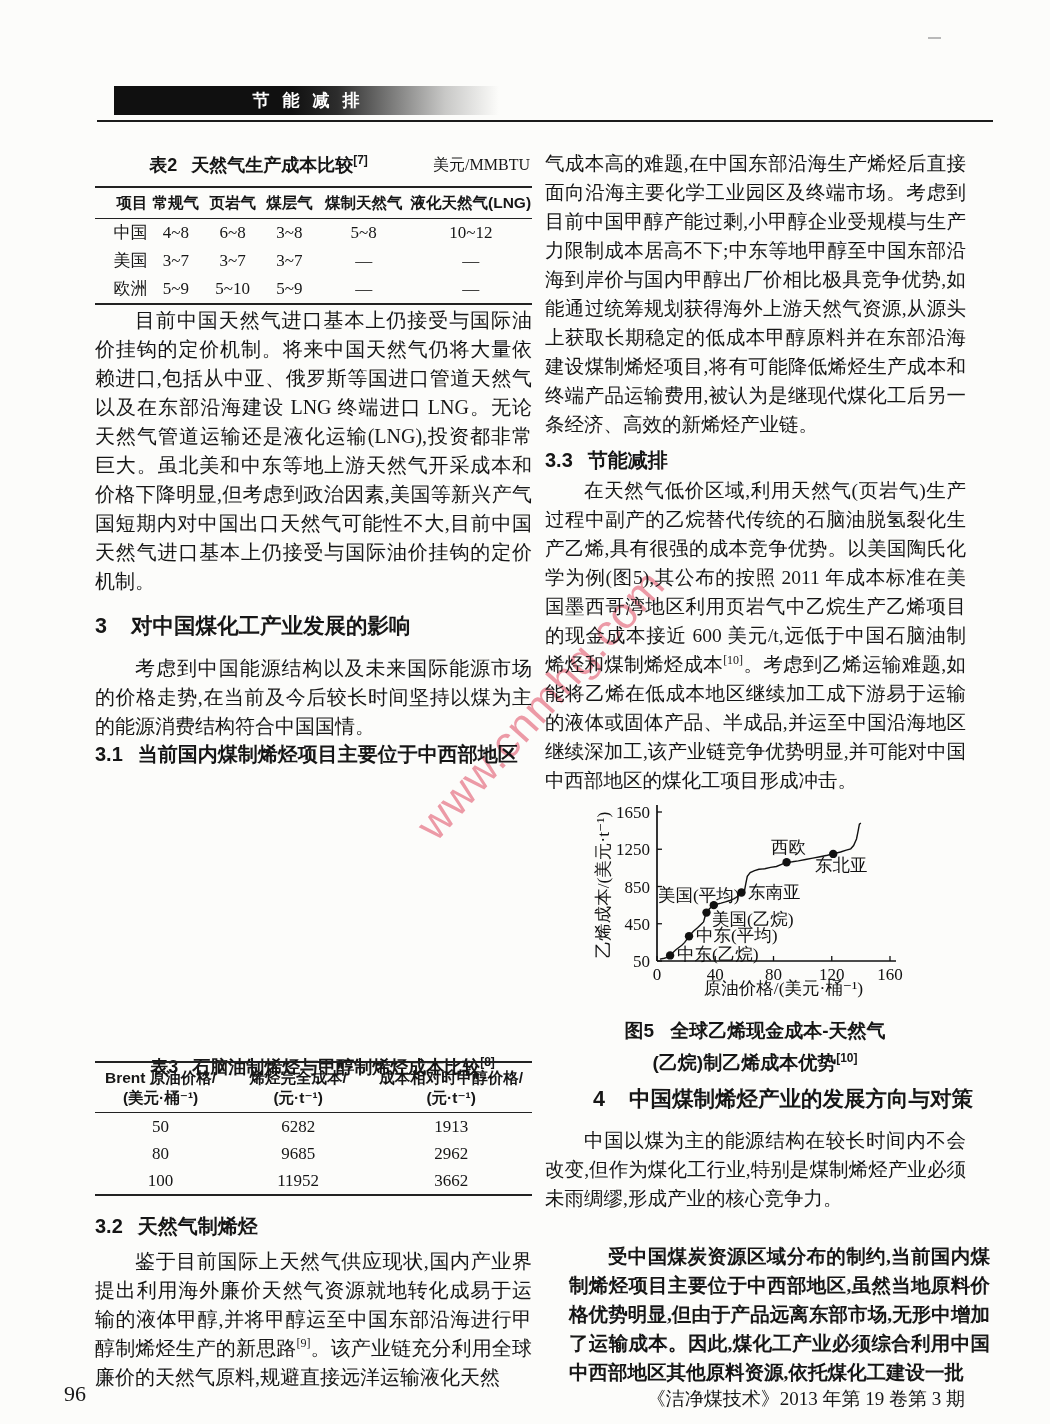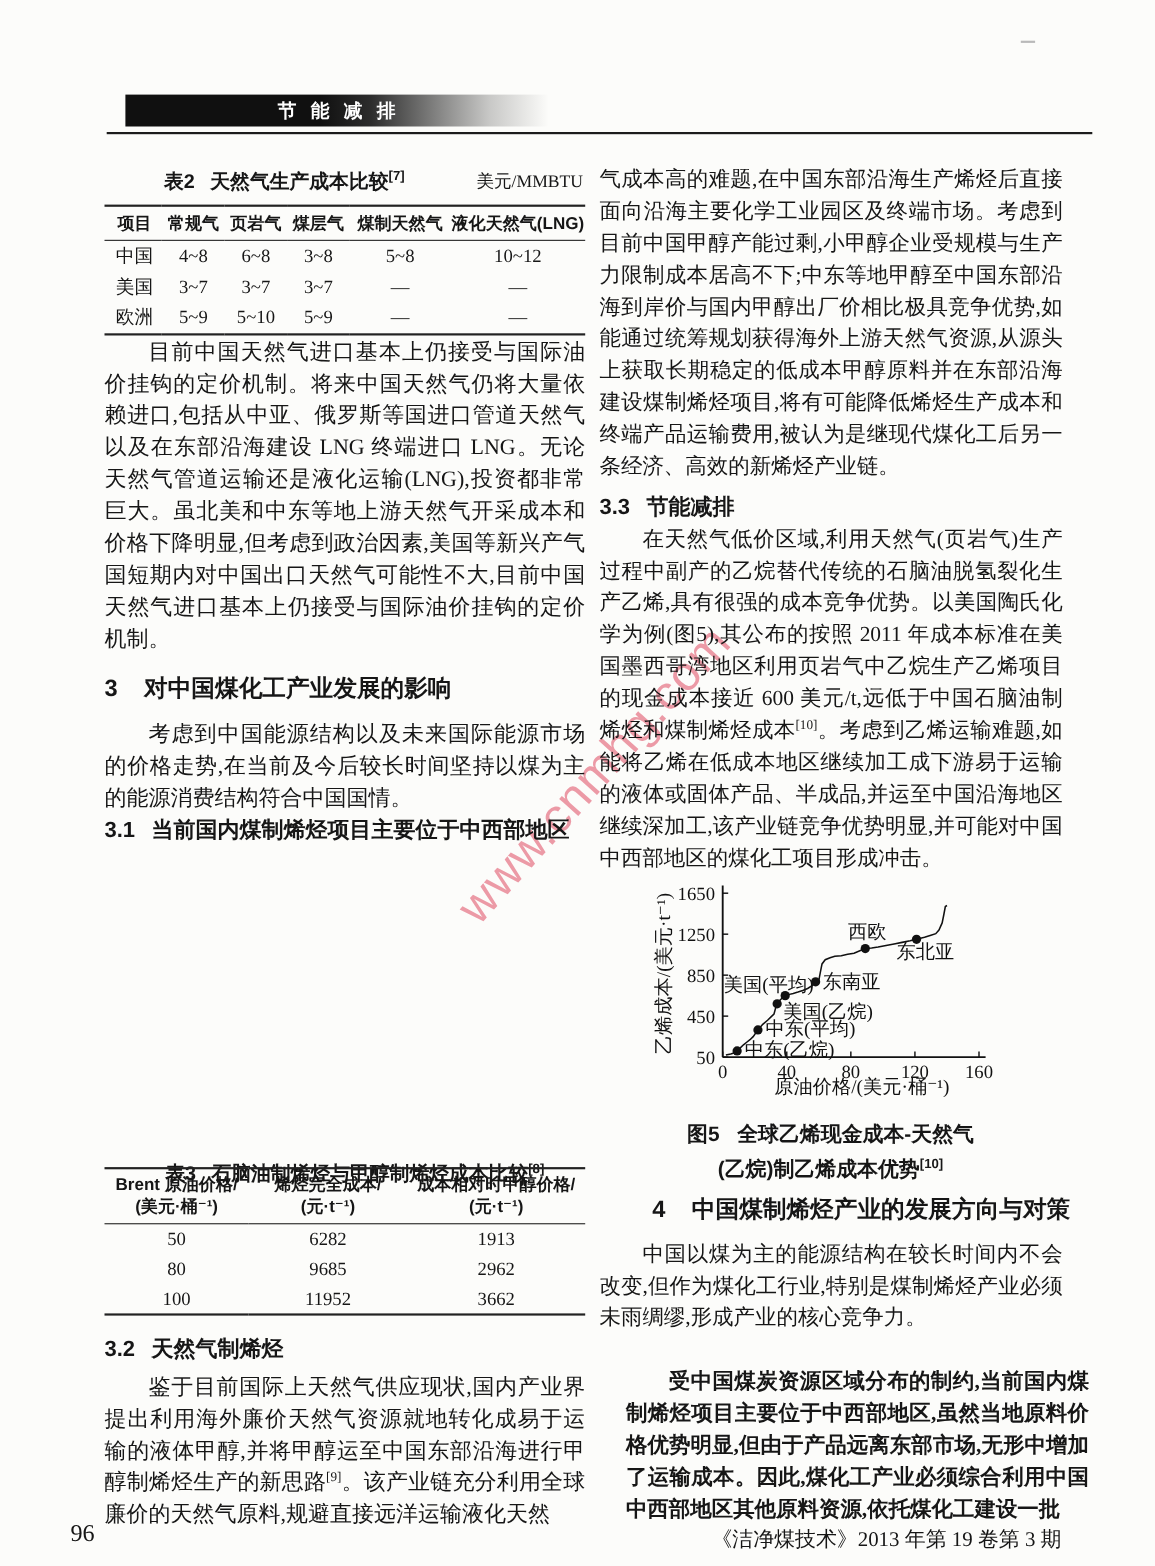--- a/index.html
+++ b/index.html
@@ -31,21 +31,21 @@
     font-family:"Liberation Sans","DejaVu Sans",sans-serif;font-weight:bold;font-size:18px;}
   .tcap .tlabel{margin-right:14px;}
   .tcap .unit{position:absolute;right:2px;top:2px;font-weight:normal;font-size:16px;
     font-family:"Liberation Serif","DejaVu Serif",serif;}
   .tcap2{padding-right:110px;box-sizing:border-box;}
   table.rule{width:437px;border-collapse:collapse;border-top:2px solid #222;border-bottom:2px solid #222;}
   table.rule thead tr{border-bottom:1.5px solid #222;}
   table.rule th{font-family:"Liberation Sans","DejaVu Sans",sans-serif;font-weight:bold;
     font-size:15.5px;padding:5px 0 4px;text-align:center;white-space:nowrap;}
   table.rule td{font-size:17px;padding:2px 0 3px;text-align:center;}
-  #table2 th:first-child,#table2 td:first-child{text-align:center;padding-left:2px;width:12%;}
+  #table2 th:first-child,#table2 td:first-child{text-align:right;padding-left:2px;width:12%;}
   #table2 th:nth-child(2){width:13%}#table2 th:nth-child(3){width:13%}
   #table2 th:nth-child(4){width:13%}#table2 th:nth-child(5){width:21%}#table2 th:nth-child(6){width:28%}
   #table3 th div{line-height:20px;font-size:15.5px;}
   #table3 th div:last-child{font-weight:bold;}
   #table3 th:nth-child(1){width:30%}#table3 th:nth-child(2){width:33%}#table3 th:nth-child(3){width:37%}
   #table3 td{padding:3.5px 0;}
   
   .figcap{width:420px;text-align:center;font-family:"Liberation Sans","DejaVu Sans",sans-serif;
     font-weight:bold;font-size:19px;}
   .figcap .tlabel{margin-right:16px;}

